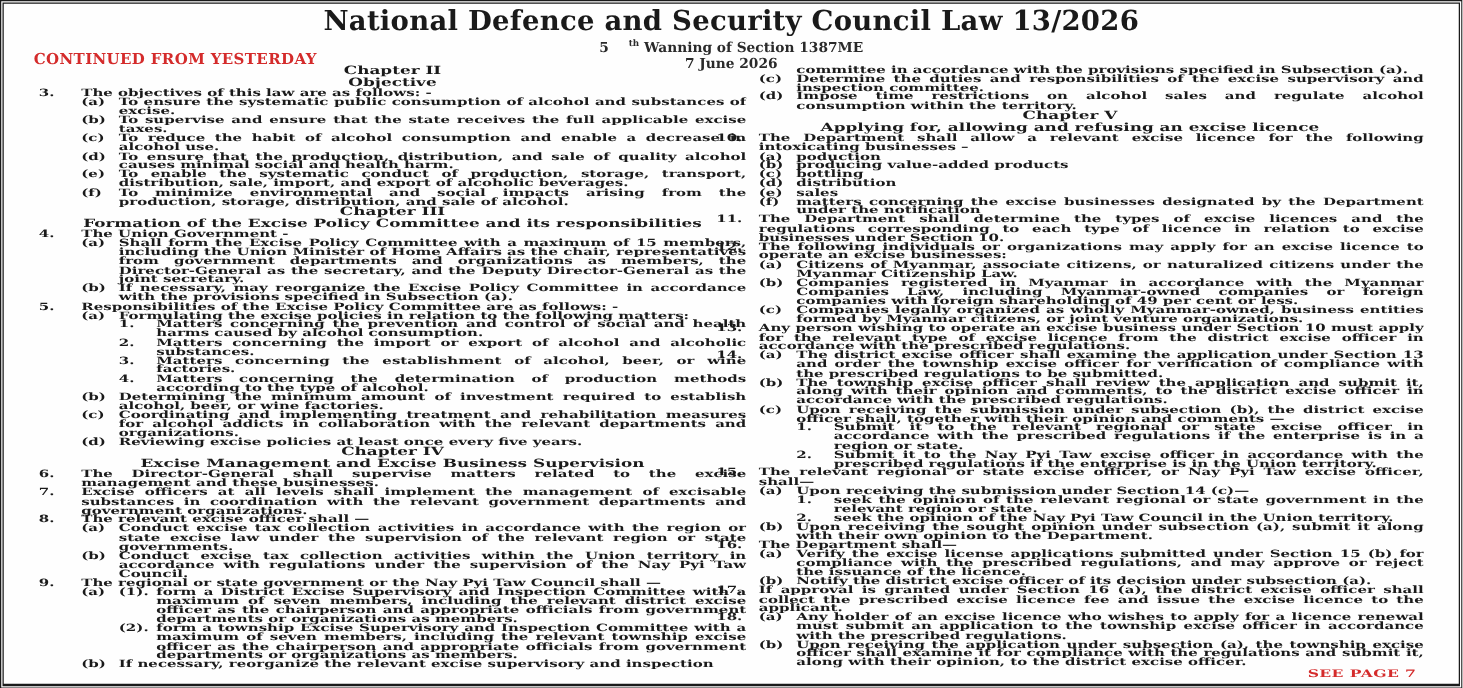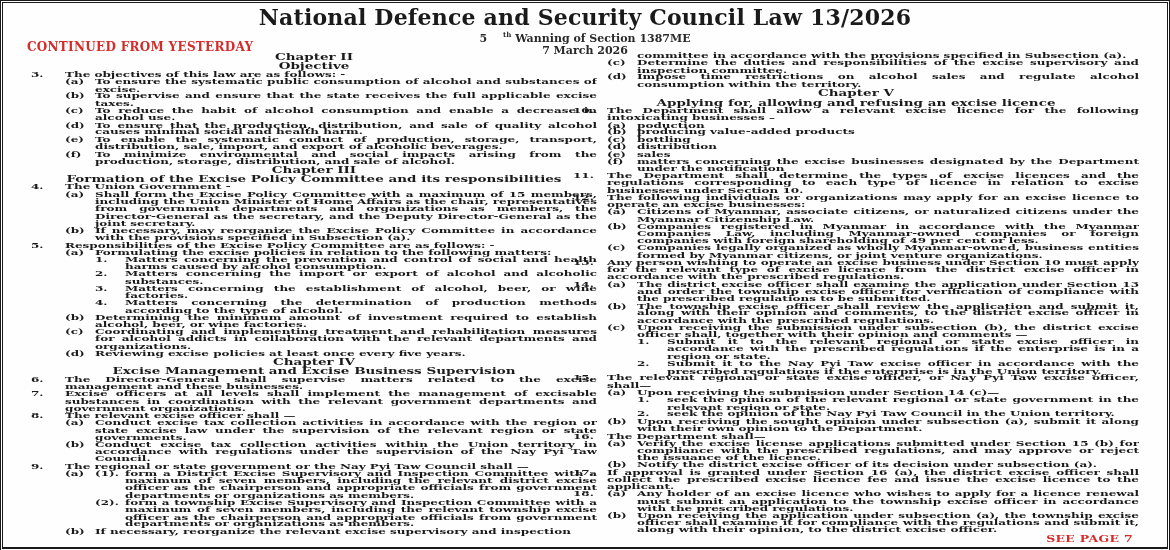--- a/index.html
+++ b/index.html
@@ -36,21 +36,21 @@
     line-height:12px;padding-right:6px;padding-top:2px;letter-spacing:.3px;
   }
 </style>
 </head>
 <body>
 
 <div class="page">
   <div class="masthead">
     <div class="law-title">National Defence and Security Council Law 13/2026</div>
     <div class="date-line"><span>5</span><sup>th</sup><span> Wanning of Section 1387ME</span></div>
-    <div class="date-line">7 March 2026</div>
+    <div class="date-line">7 June 2026</div>
   </div>
   <div class="continued">CONTINUED FROM YESTERDAY</div>
   <div class="cols">
     <div class="col left">
         <div class="squish col-inner">
           <div class="chapter-head">Chapter II</div>
           <div class="chapter-head">Objective</div>
           <div class="para">
             <span class="lbl lbl0">3.</span>
             <span class="ptxt">The objectives of this law are as follows: -</span>

